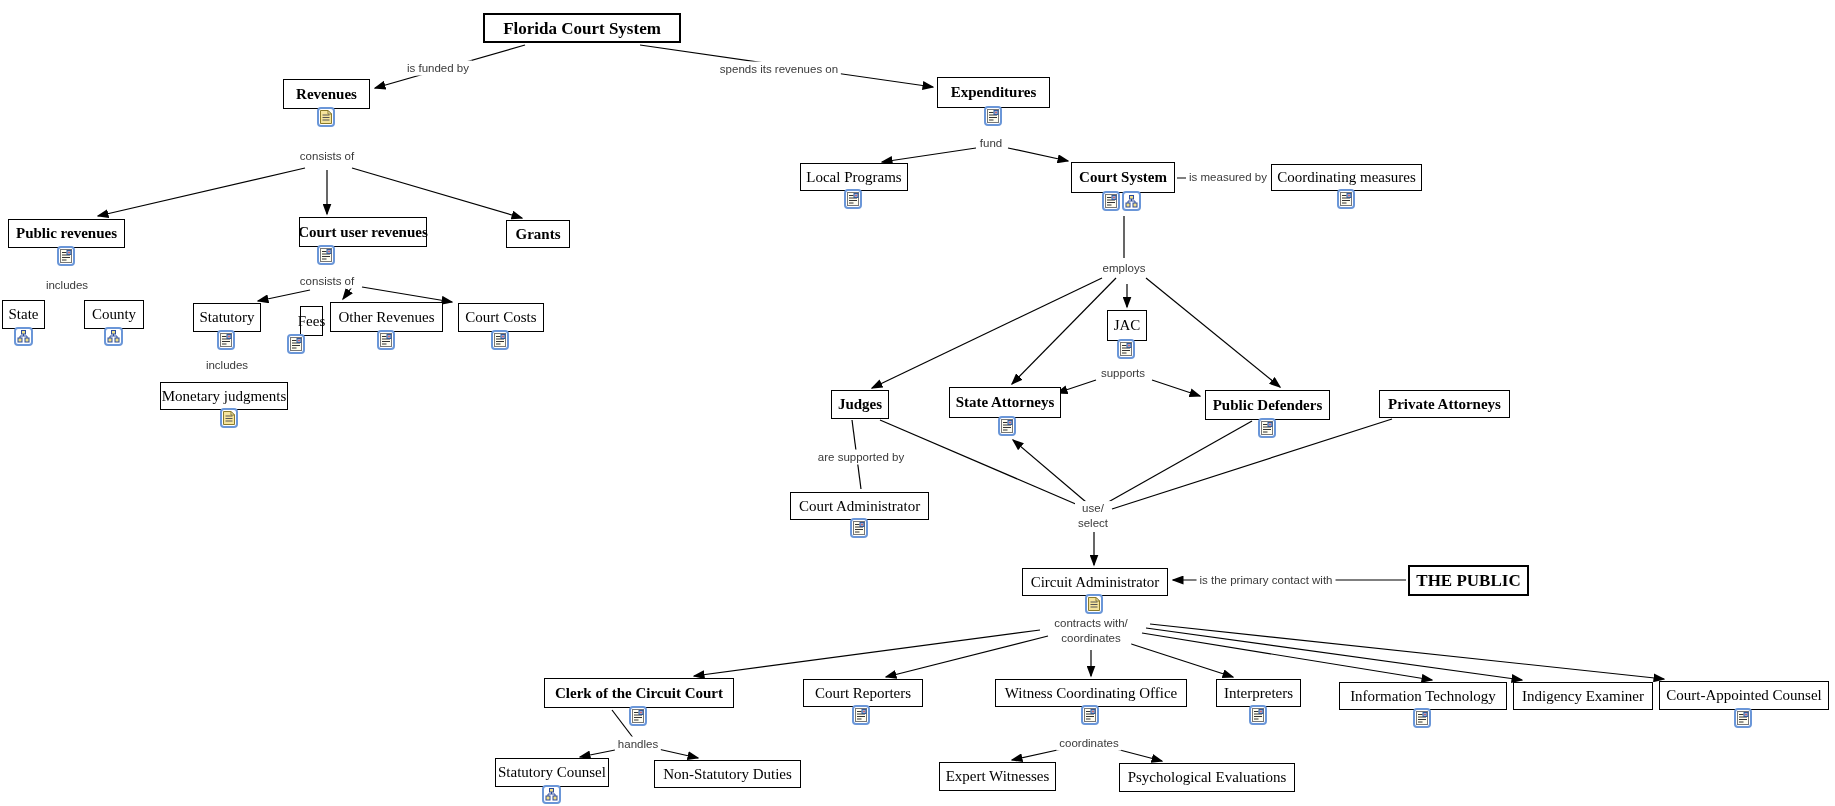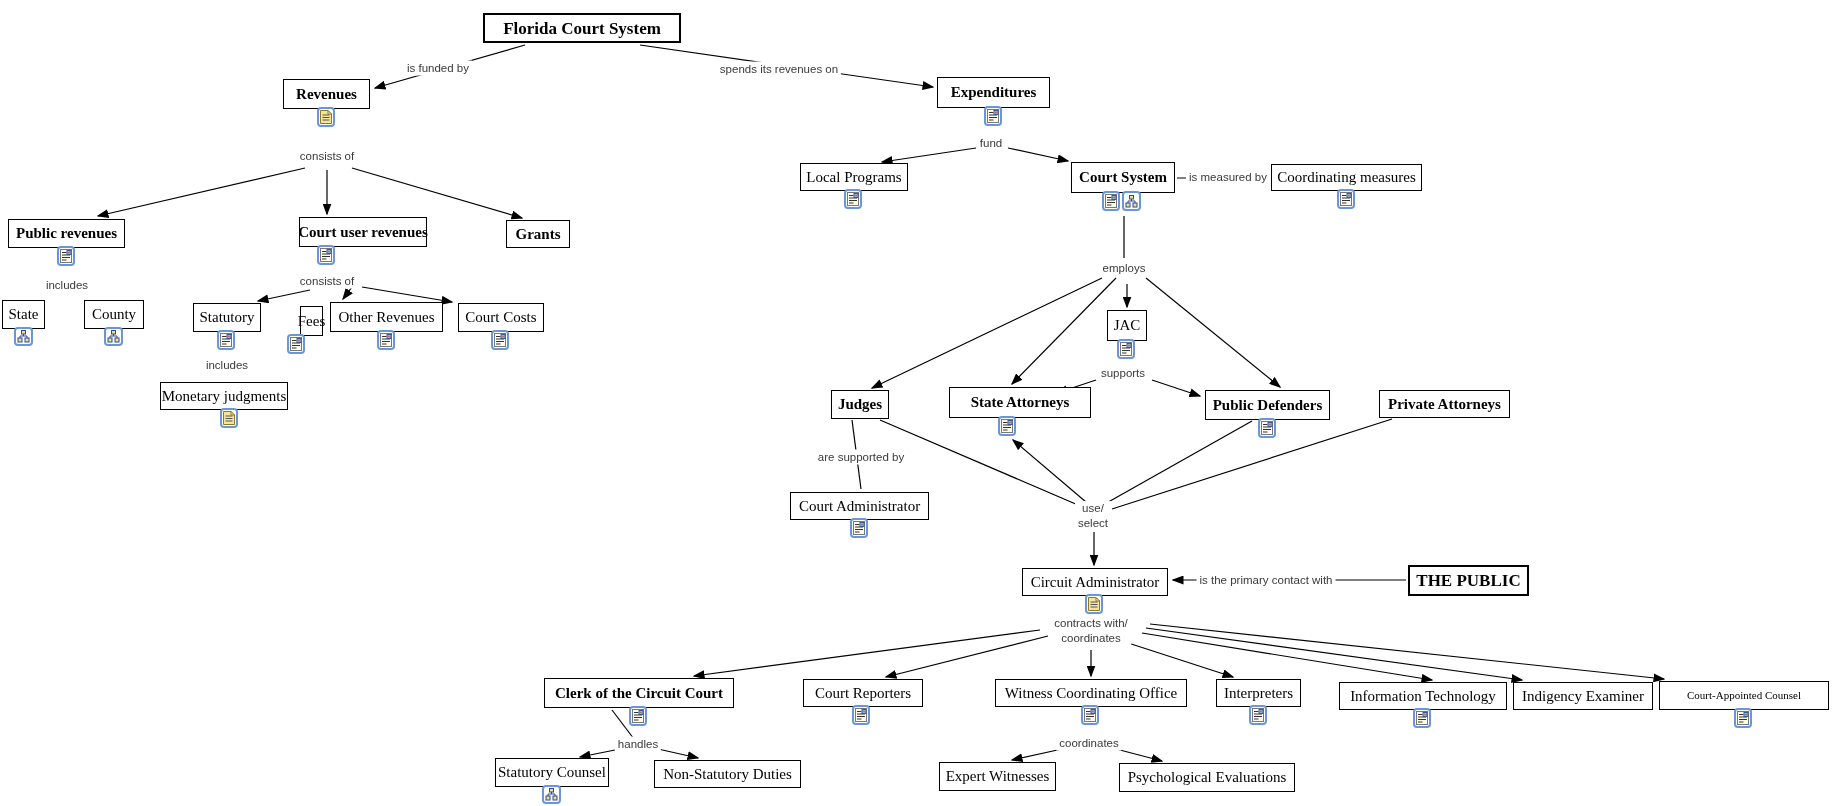--- a/index.html
+++ b/index.html
@@ -308,21 +308,21 @@
             <line x1="2" y1="8.5" x2="10" y2="8.5" stroke="#333"></line>
             <line x1="2" y1="11" x2="6.5" y2="11" stroke="#333"></line>
             <rect x="7" y="1.5" width="4" height="4" fill="#9fc3ee" stroke="#345a9a"></rect>
             <circle cx="9" cy="3.5" r="0.9" fill="#d05050"></circle>
           </svg>
         </span>
       </div>
       <div class="node bold" style="left: 831px; top: 390px; width: 58px; height: 29px; font-size: 15px;">
         <span>Judges</span>
       </div>
-      <div class="node bold" style="left: 949px; top: 387px; width: 142px; height: 31px; font-size: 15px;">
+      <div class="node bold" style="left: 949px; top: 387px; width: 112px; height: 31px; font-size: 15px;">
         <span>State Attorneys</span>
       </div>
       <div class="icon-row" style="left: 998px; top: 416px;">
         <span class="icon-chip">
           <svg width="12" height="14" viewBox="0 0 12 14">
             <rect x="0.5" y="0.5" width="11" height="13" fill="#fffdf0" stroke="#777"></rect>
             <line x1="2" y1="3.5" x2="6.5" y2="3.5" stroke="#333"></line>
             <line x1="2" y1="6" x2="10" y2="6" stroke="#333"></line>
             <line x1="2" y1="8.5" x2="10" y2="8.5" stroke="#333"></line>
             <line x1="2" y1="11" x2="6.5" y2="11" stroke="#333"></line>
@@ -459,21 +459,21 @@
             <line x1="2" y1="8.5" x2="10" y2="8.5" stroke="#333"></line>
             <line x1="2" y1="11" x2="6.5" y2="11" stroke="#333"></line>
             <rect x="7" y="1.5" width="4" height="4" fill="#9fc3ee" stroke="#345a9a"></rect>
             <circle cx="9" cy="3.5" r="0.9" fill="#d05050"></circle>
           </svg>
         </span>
       </div>
       <div class="node" style="left: 1513px; top: 682px; width: 140px; height: 28px; font-size: 15px;">
         <span>Indigency Examiner</span>
       </div>
-      <div class="node" style="left: 1659px; top: 681px; width: 170px; height: 29px; font-size: 11px;">
+      <div class="node" style="left: 1659px; top: 681px; width: 170px; height: 29px; font-size: 15px;">
         <span>Court-Appointed Counsel</span>
       </div>
       <div class="icon-row" style="left: 1734px; top: 708px;">
         <span class="icon-chip">
           <svg width="12" height="14" viewBox="0 0 12 14">
             <rect x="0.5" y="0.5" width="11" height="13" fill="#fffdf0" stroke="#777"></rect>
             <line x1="2" y1="3.5" x2="6.5" y2="3.5" stroke="#333"></line>
             <line x1="2" y1="6" x2="10" y2="6" stroke="#333"></line>
             <line x1="2" y1="8.5" x2="10" y2="8.5" stroke="#333"></line>
             <line x1="2" y1="11" x2="6.5" y2="11" stroke="#333"></line>

